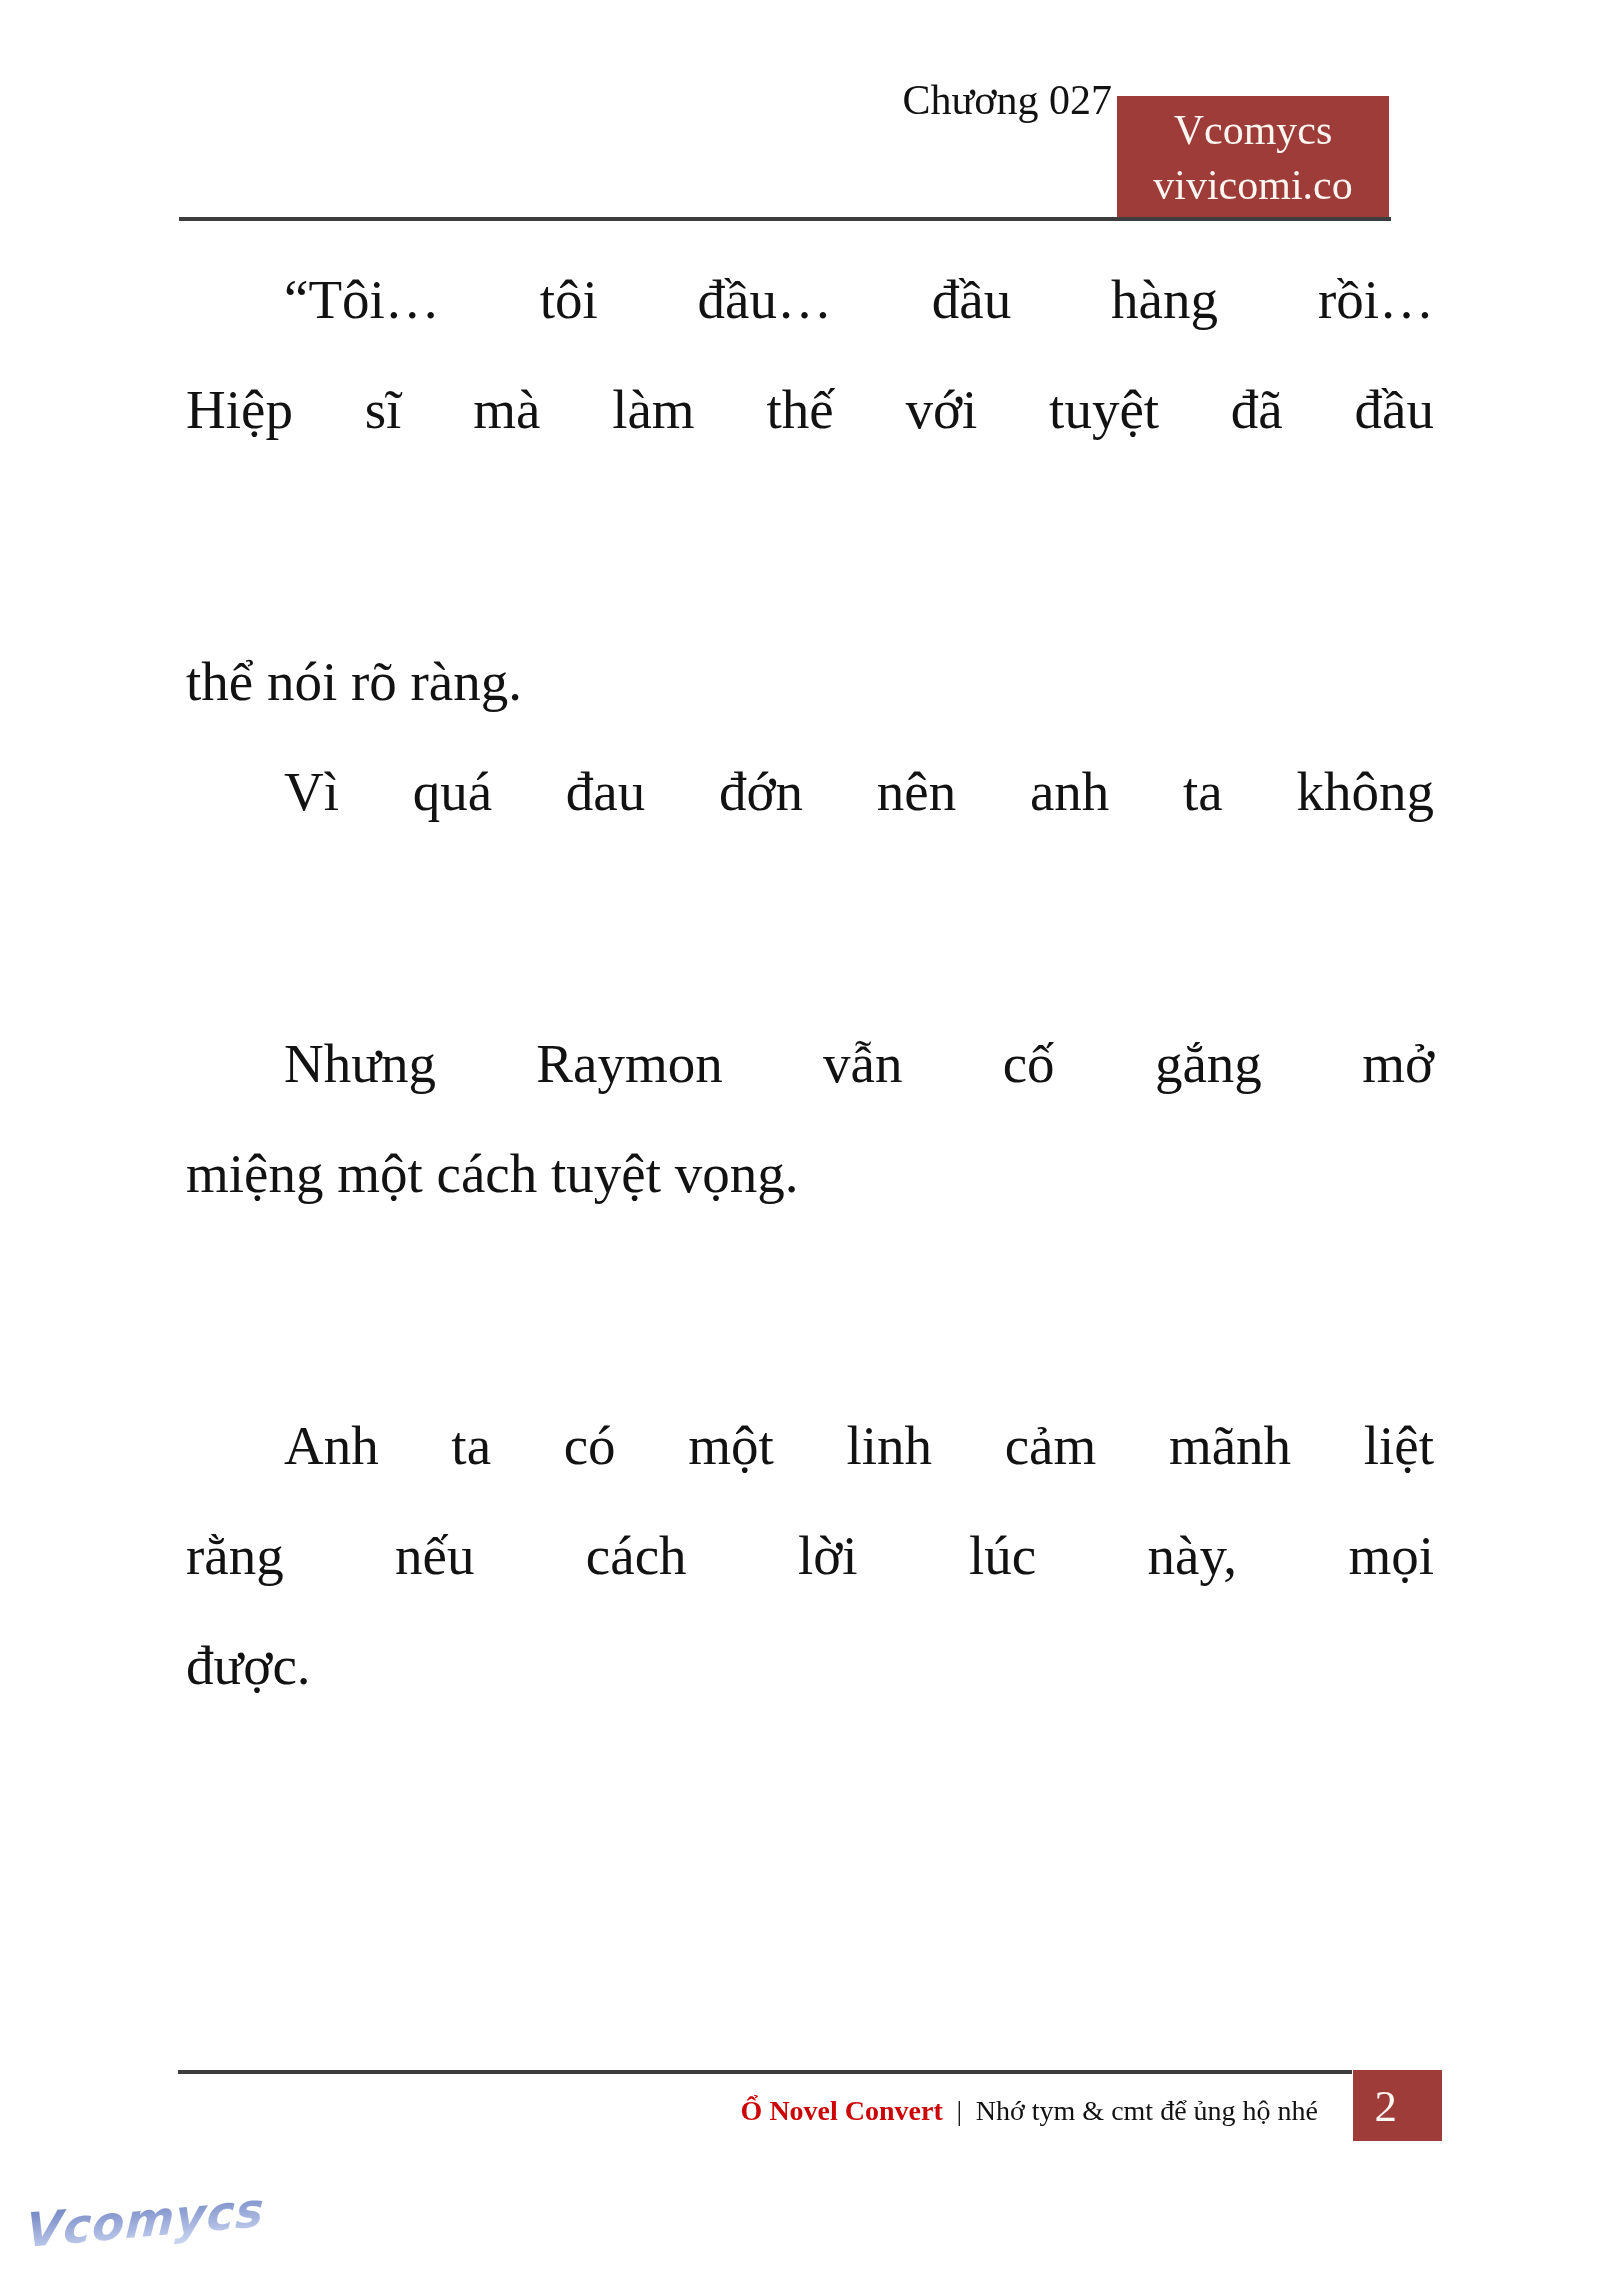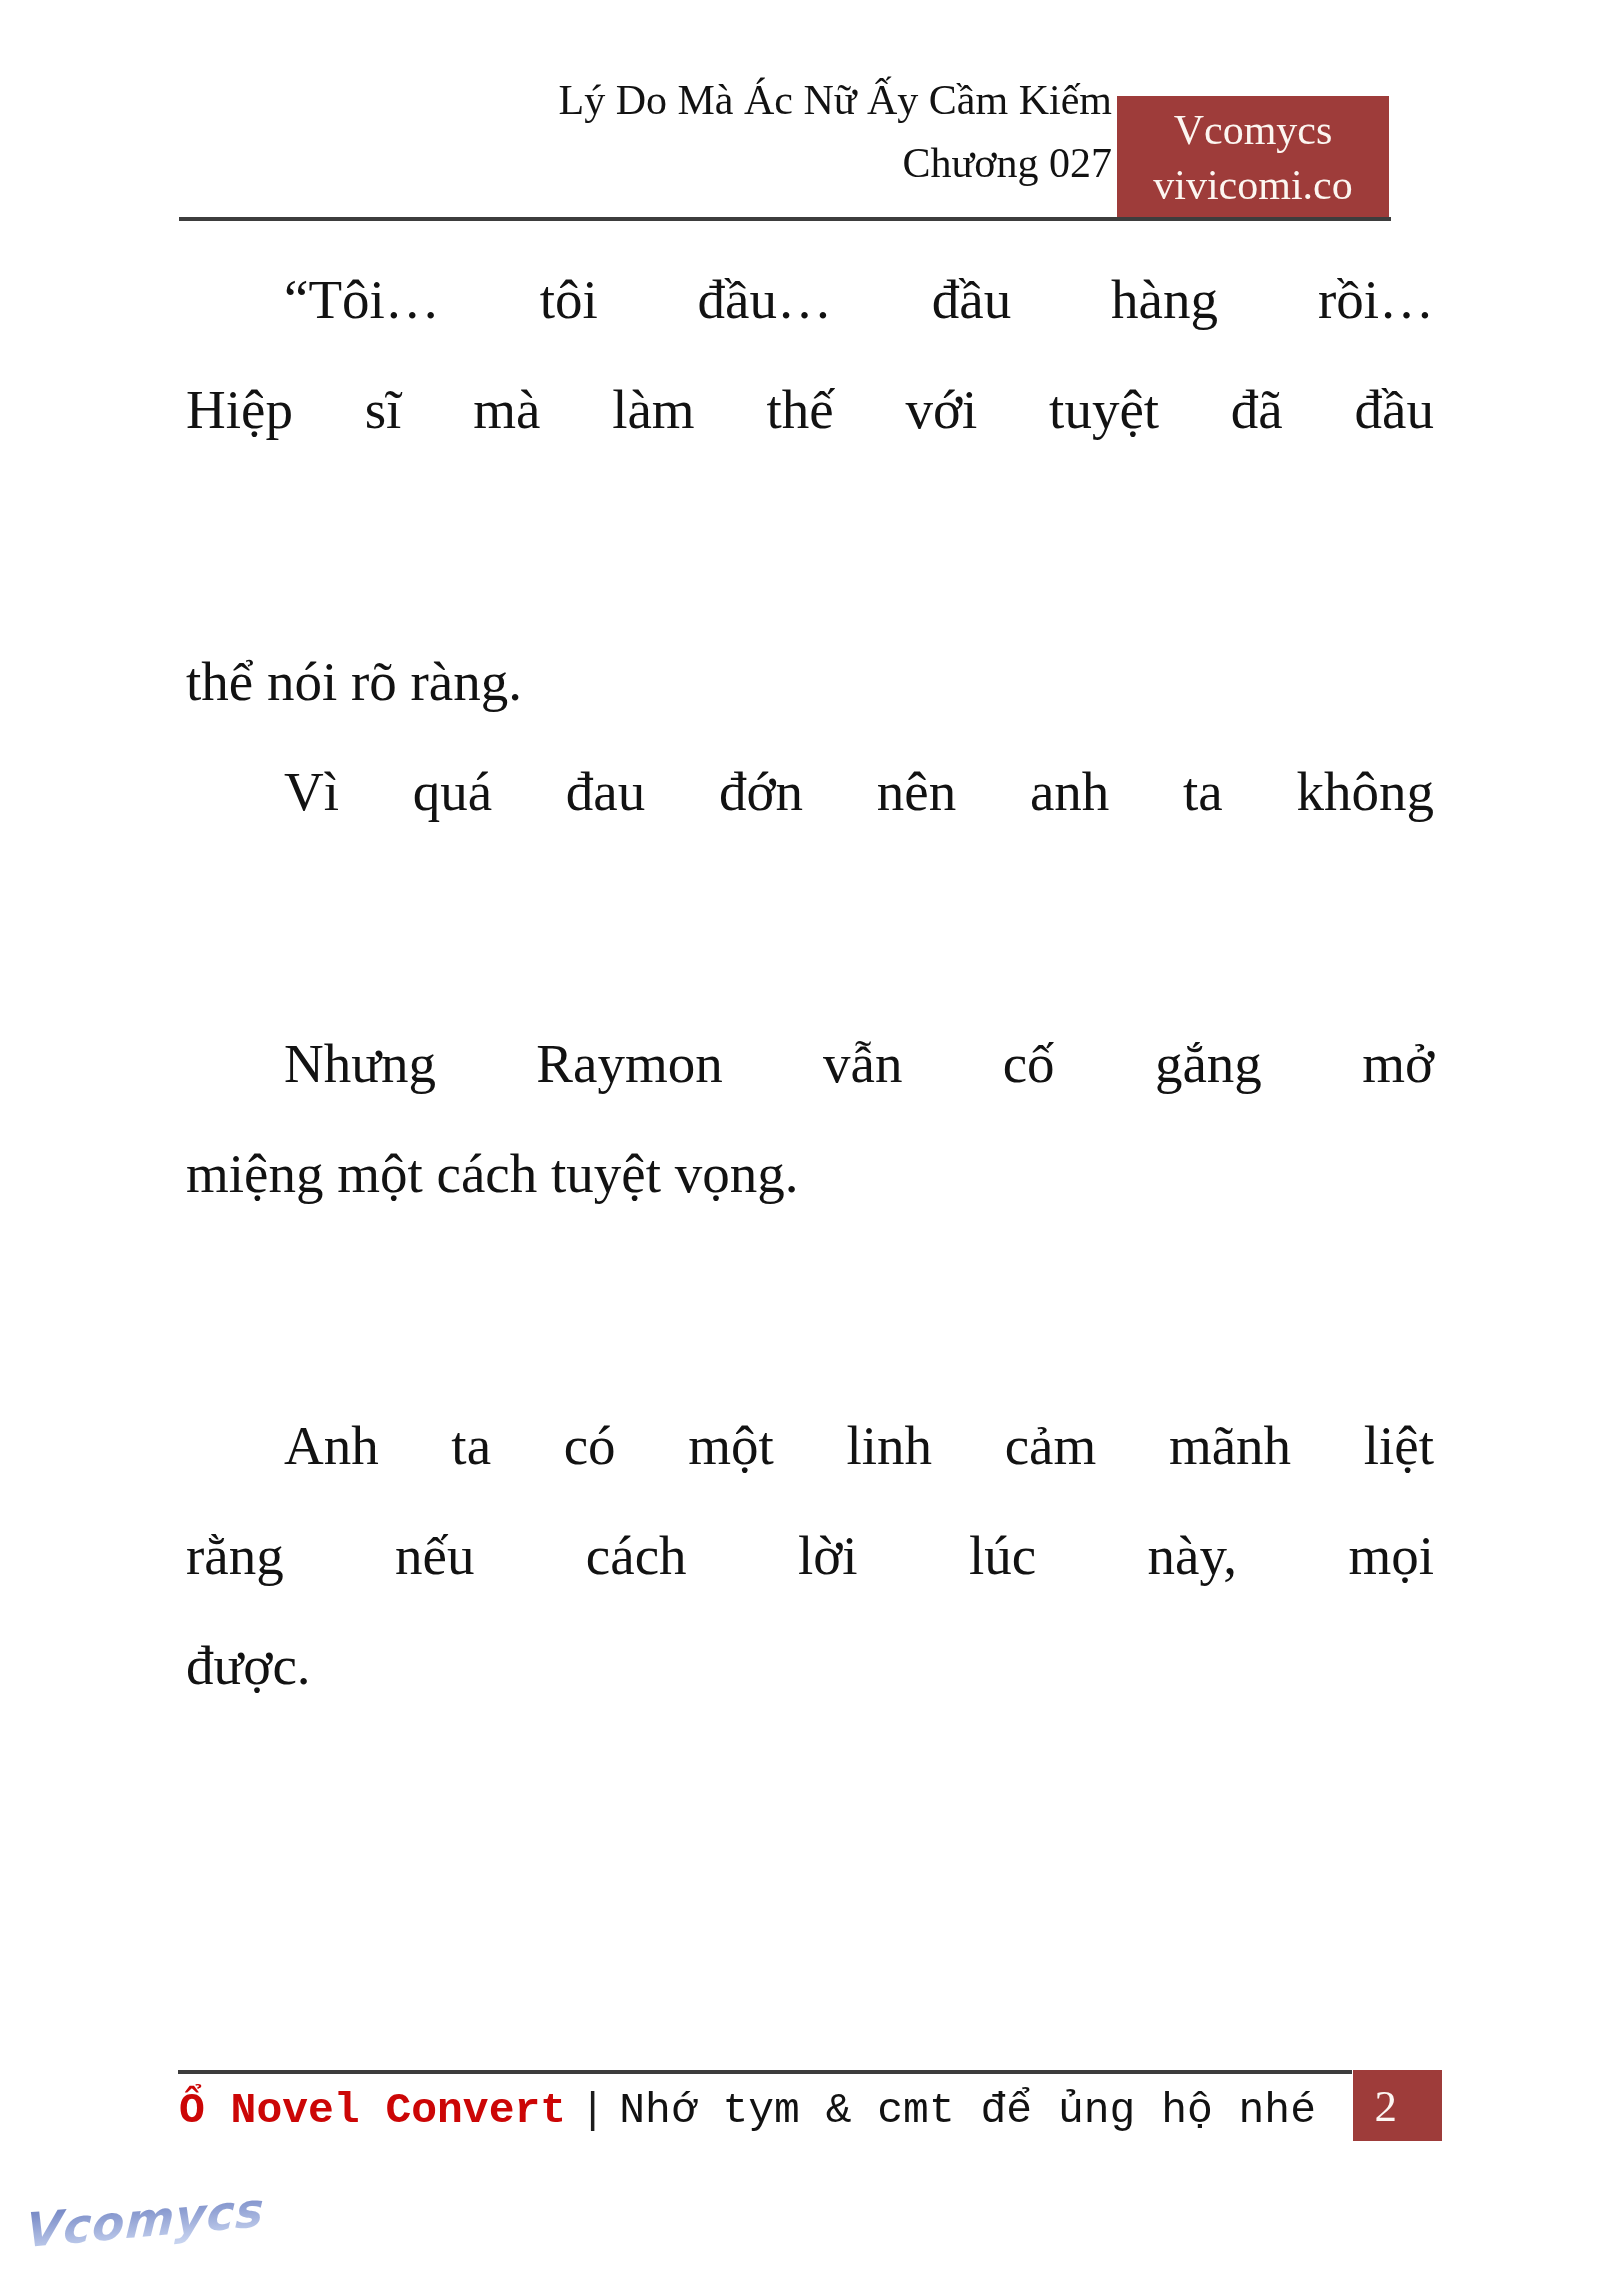--- a/index.html
+++ b/index.html
@@ -44,23 +44,23 @@
     text-align-last:justify;
     white-space:normal;
   }
   .line.first { padding-left:98px; }
   .line.last  { text-align-last:left; }
 
   
   .footer-rule { left:178px; top:2070px; width:1174px; }
   .footer-text {
     position:absolute; left:179px; top:2082px; width:1139px;
-    font-size:43px; line-height:57px;
+    text-align:right;
+    font-size:28px; line-height:57px;
     white-space:nowrap;
-    font-family:Liberation Mono, monospace;
   }
   .footer-brand { color:var(--footer-red,#cc0606); font-weight:bold; }
   .footer-sep   { color:#1c1c1c; margin:0 13.7px; font-weight:normal; }
   .footer-note  { color:#121212; }
   .page-box {
     position:absolute; left:1353px; top:2070px; width:89px; height:71px;
     background:var(--badge-red,#9e3c3a);
     color:#fdf8f4;
     font-size:45px;
     display:flex; align-items:center; justify-content:flex-start;
@@ -80,21 +80,20 @@
     color:transparent;
     opacity:0.95;
   }
 </style>
 </head>
 <body>
 
 <div class="page">
 
   <div class="header-text">
-    <div>Lý Do Mà Ác Nữ Ấy Cầm Kiếm</div>
     <div>Chương 027</div>
   </div>
 
   <div class="brand-box">
     <div>Vcomycs</div>
     <div>vivicomi.co</div>
   </div>
 
   <div class="rule header-rule"></div>
 

